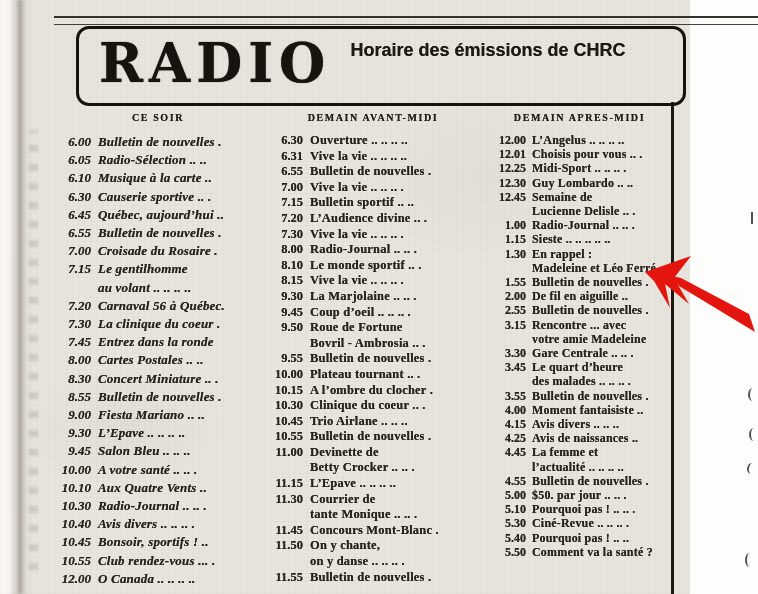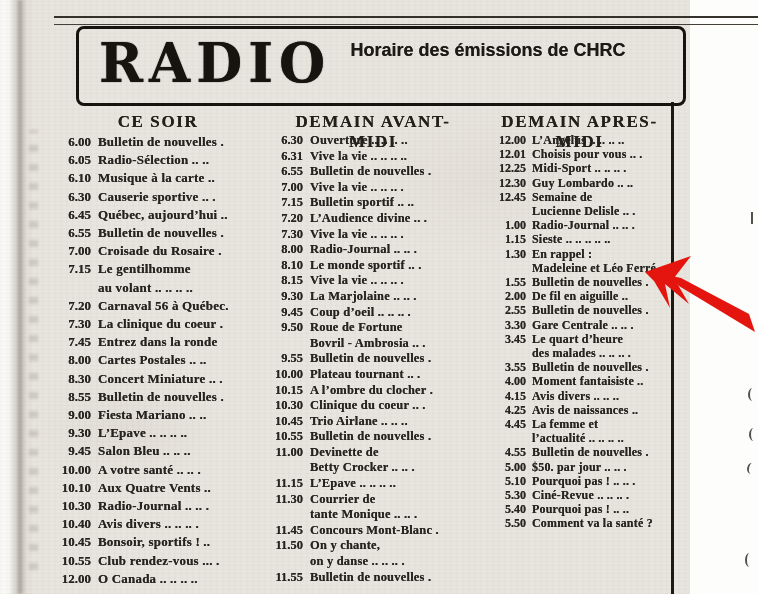--- a/index.html
+++ b/index.html
@@ -32,46 +32,46 @@
   
   .frag{position:absolute;border-left:2.5px solid rgba(40,37,32,.8);border-radius:50%;width:7px;}
   .frag.f1{left:748px;top:388px;height:13px;}
   .frag.f2{left:749px;top:428px;height:13px;}
   .frag.f3{left:747px;top:463px;height:11px;transform:rotate(8deg);}
   .frag.f4{left:745px;top:553px;height:14px;}
   .frag.f5{left:751px;top:212px;height:12px;border-radius:0;}
 
   
   .header-box{position:absolute;left:76px;top:26px;width:604px;height:74px;
-    border:3.5px solid #16130f;border-radius:8px;}
+    border:3.5px solid #16130f;border-radius:13px;}
   .radio-title{position:absolute;left:20px;top:0px;
     font-family:"DejaVu Serif", serif;font-weight:700;font-size:53px;line-height:68px;
     letter-spacing:6px;color:#171410;transform:scaleY(1.02);
     text-shadow:0 0 1px rgba(20,17,12,.9);}
   .tagline{position:absolute;left:228px;top:9px;width:362px;text-align:center;
     font-family:"Liberation Sans", sans-serif;font-weight:700;font-size:18px;line-height:24px;
     color:#1d1a15;text-shadow:0 0 .6px rgba(25,22,16,.8);}
 
   
   .col-heading{position:absolute;top:112px;text-align:center;
-    font-weight:700;font-size:17px;letter-spacing:1.6px;color:#23201a;
+    font-weight:700;font-size:10px;letter-spacing:1.6px;color:#23201a;
     text-shadow:0 0 .5px rgba(30,26,20,.8);}
   .ch1{left:88px;width:140px;}
   .ch2{left:283px;width:180px;}
   .ch3{left:492px;width:175px;}
 
   
   .col{position:absolute;top:133px;font-weight:700;
     text-shadow:0 0 .5px rgba(32,28,22,.75);}
   .col .entry{display:flex;align-items:flex-start;}
   .col .time{flex:none;text-align:right;white-space:nowrap;}
   .col .titlewrap{display:block;}
   .col .line{display:block;white-space:nowrap;letter-spacing:.2px;}
 
-  #col-ce-soir{left:43px;width:216px;font-size:13px;line-height:18.2px;}
+  #col-ce-soir{left:43px;width:216px;font-size:13px;line-height:18.2px;font-style:italic;}
   #col-ce-soir .time{width:48px;padding-right:7px;}
   #col-avant-midi{left:257px;width:224px;font-size:12.5px;line-height:15.6px;}
   #col-avant-midi .time{width:46px;padding-right:7px;}
   #col-apres-midi{left:484px;width:190px;font-size:12px;line-height:14.2px;}
   #col-apres-midi .time{width:42px;padding-right:6px;}
 
   
   .arrow-wrap{position:absolute;left:637px;top:255px;width:121px;height:86px;}
 </style>
 </head>
@@ -463,20 +463,27 @@
           <span class="line">De fil en aiguille ..</span>
         </span>
       </div>
       <div class="entry">
         <span class="time">2.55</span>
         <span class="titlewrap">
           <span class="line">Bulletin de nouvelles .</span>
         </span>
       </div>
       <div class="entry">
+        <span class="time">3.15</span>
+        <span class="titlewrap">
+          <span class="line">Rencontre ... avec</span>
+          <span class="line">votre amie Madeleine</span>
+        </span>
+      </div>
+      <div class="entry">
         <span class="time">3.30</span>
         <span class="titlewrap">
           <span class="line">Gare Centrale .. .. .</span>
         </span>
       </div>
       <div class="entry">
         <span class="time">3.45</span>
         <span class="titlewrap">
           <span class="line">Le quart d’heure</span>
           <span class="line">des malades .. .. .. .</span>

